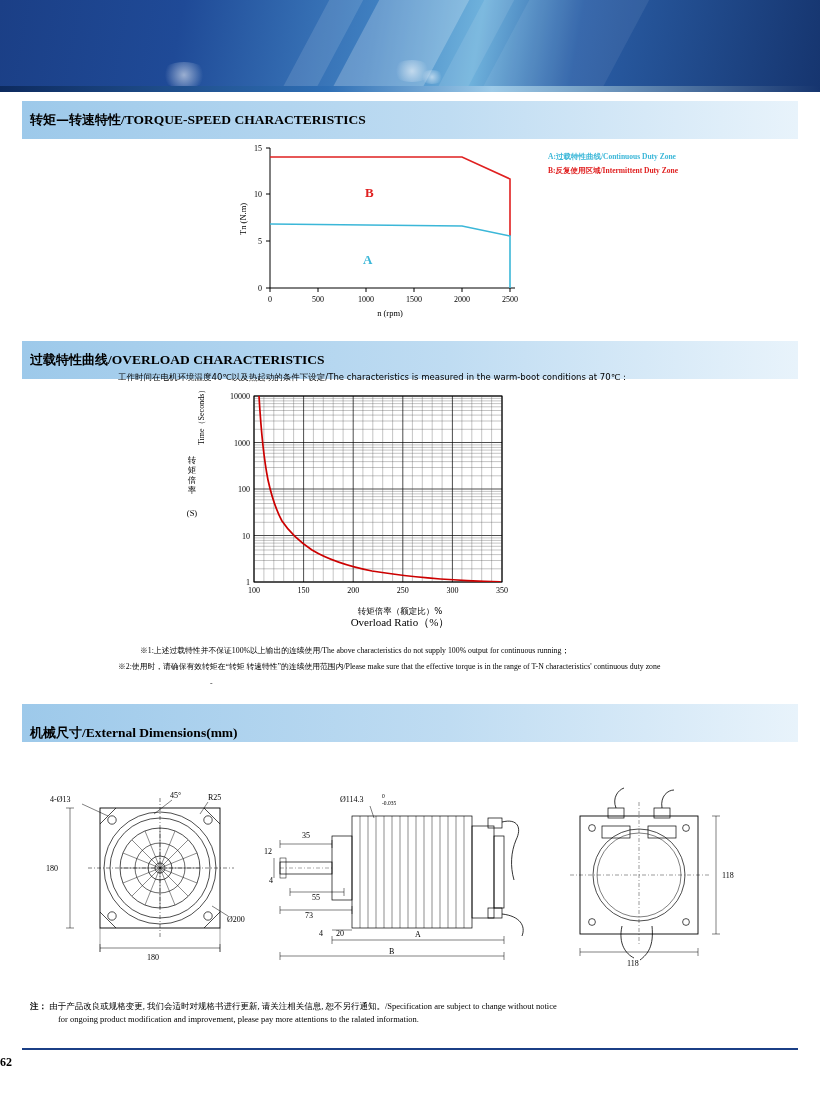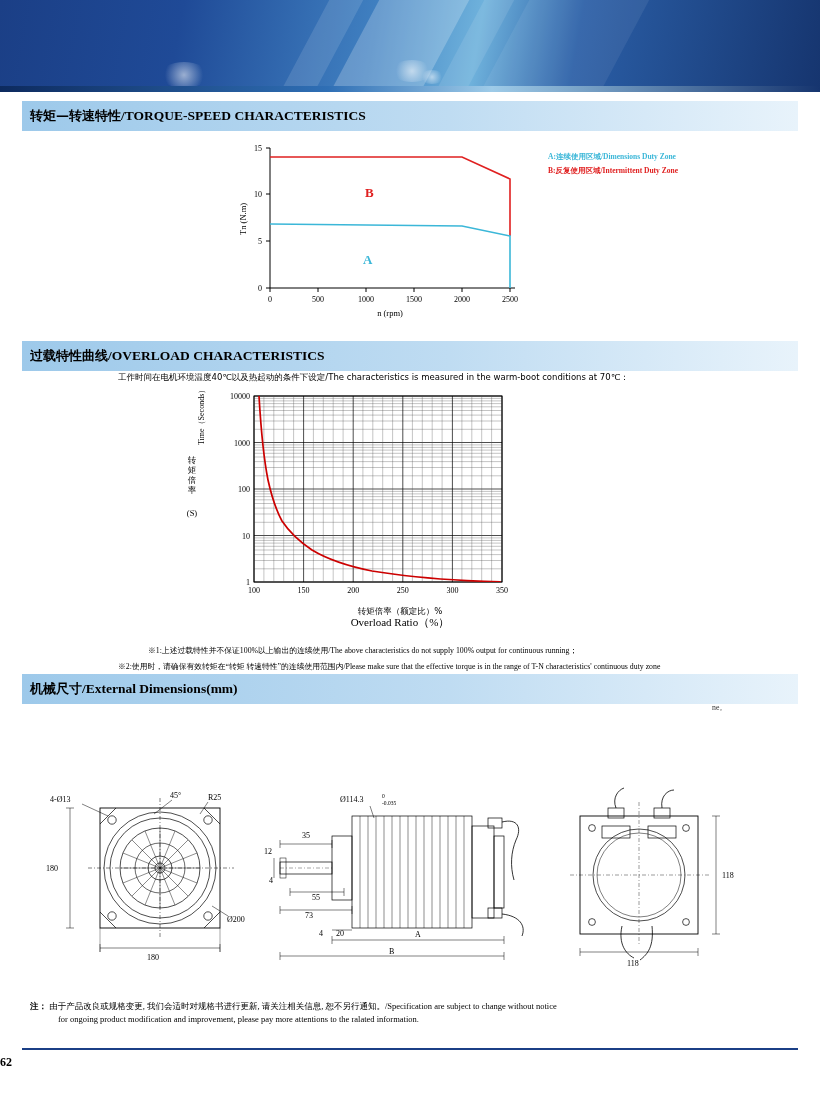--- a/index.html
+++ b/index.html
@@ -35,34 +35,34 @@
   .banner .g1 { left: 160px; top: 62px; width: 48px; height: 26px; }
   .banner .g2 { left: 392px; top: 60px; width: 40px; height: 22px; }
   .banner .g3 { left: 420px; top: 70px; width: 24px; height: 14px; }
   .banner-bottom {
     position: absolute; left:0; top: 86px; width: 820px; height: 6px;
     background: linear-gradient(90deg,#0d2a5e,#2f6fb5 40%, #9ecbe8 60%, #16356f 100%);
   }
 
   
   .section-bar {
-    position: absolute; left: 22px; width: 776px; height: 30px;
+    position: absolute; left: 22px; width: 776px; height: 38px;
     background: linear-gradient(90deg,#9dc9ea 0%, #bfdcf2 55%, #e8f3fb 100%);
     display: flex; align-items: center;
   }
   .section-bar .tt {
     font-weight: bold; font-size: 13.5px; padding-left: 8px;
     font-family: "Liberation Serif", serif;
     letter-spacing: 0px; white-space: nowrap;
   }
   .section-bar .tt .cn { font-family: "DejaVu Sans", sans-serif; font-size: 13px; font-weight: bold;}
 
   #sec1 { top: 101px; }
   #sec2 { top: 341px; }
-  #sec3 { top: 674px; }
+  #sec3 { top: 704px; align-items: flex-end; }
 
   
   .ts-wrap { position: absolute; left: 230px; top: 140px; width: 300px; height: 180px; }
   .ts-legend { position: absolute; left: 548px; top: 150px; font-size: 7.5px; line-height: 14px; font-family: "Liberation Serif", serif;}
   .ts-legend .a { color: #3bb7d8; font-weight: bold;}
   .ts-legend .b { color: #e02020; font-weight: bold;}
 
   
   .ol-note {
     position: absolute; left: 118px; top: 372px; font-size: 8.5px;
@@ -83,21 +83,21 @@
   }
   .ol-xlab {
     position: absolute; left: 300px; top: 606px; text-align: center; width: 200px;
     font-size: 8.5px; line-height: 11px;
   }
   .ol-xlab .en { font-family: "Liberation Serif", serif; font-size: 11px;}
   .footnote {
     position: absolute; font-size: 7.8px; font-family: "Liberation Serif", serif;
     line-height: 12px;
   }
-  #fn1 { left: 140px; top: 645px; width: 620px; margin-left: 8px; }
+  #fn1 { left: 140px; top: 645px; width: 620px; }
   #fn2 { left: 118px; top: 661px; width: 660px; }
   #fn2b { left: 210px; top: 678px; width: 560px; color:#333;}
   #fn2c { left: 712px; top: 678px; color:#333;margin-top:24px;}
 
   
   .dim-area { position: absolute; left: 22px; top: 740px; width: 776px; height: 250px; }
 
   
   .bottom-note {
     position: absolute; left: 30px; top: 1000px; width: 760px;
@@ -172,21 +172,21 @@
     <text x="135" y="57" font-family="Liberation Serif, serif" font-size="13" font-weight="bold" fill="#e02020">B</text>
     <text x="133" y="124" font-family="Liberation Serif, serif" font-size="13" font-weight="bold" fill="#3bb7d8">A</text>
 
     <text x="160" y="176" text-anchor="middle" font-family="Liberation Serif, serif" font-size="8.5">n (rpm)</text>
 
     <text transform="translate(16,95) rotate(-90)" font-family="Liberation Serif, serif" font-size="8.5">Tn (N.m)</text>
   </svg>
 </div>
 
 <div class="ts-legend">
-  <div class="a">A:连续使用区域/Dimensions Duty Zone</div>
+  <div class="a">A:过载特性曲线/Continuous Duty Zone</div>
   <div class="b">B:反复使用区域/Intermittent Duty Zone</div>
 </div>
 
 <div class="section-bar" id="sec2">
   <div class="tt">
     <span class="cn">过载特性曲线</span><span>/OVERLOAD  CHARACTERISTICS</span>
   </div>
 </div>
 
 <div class="ol-note">

